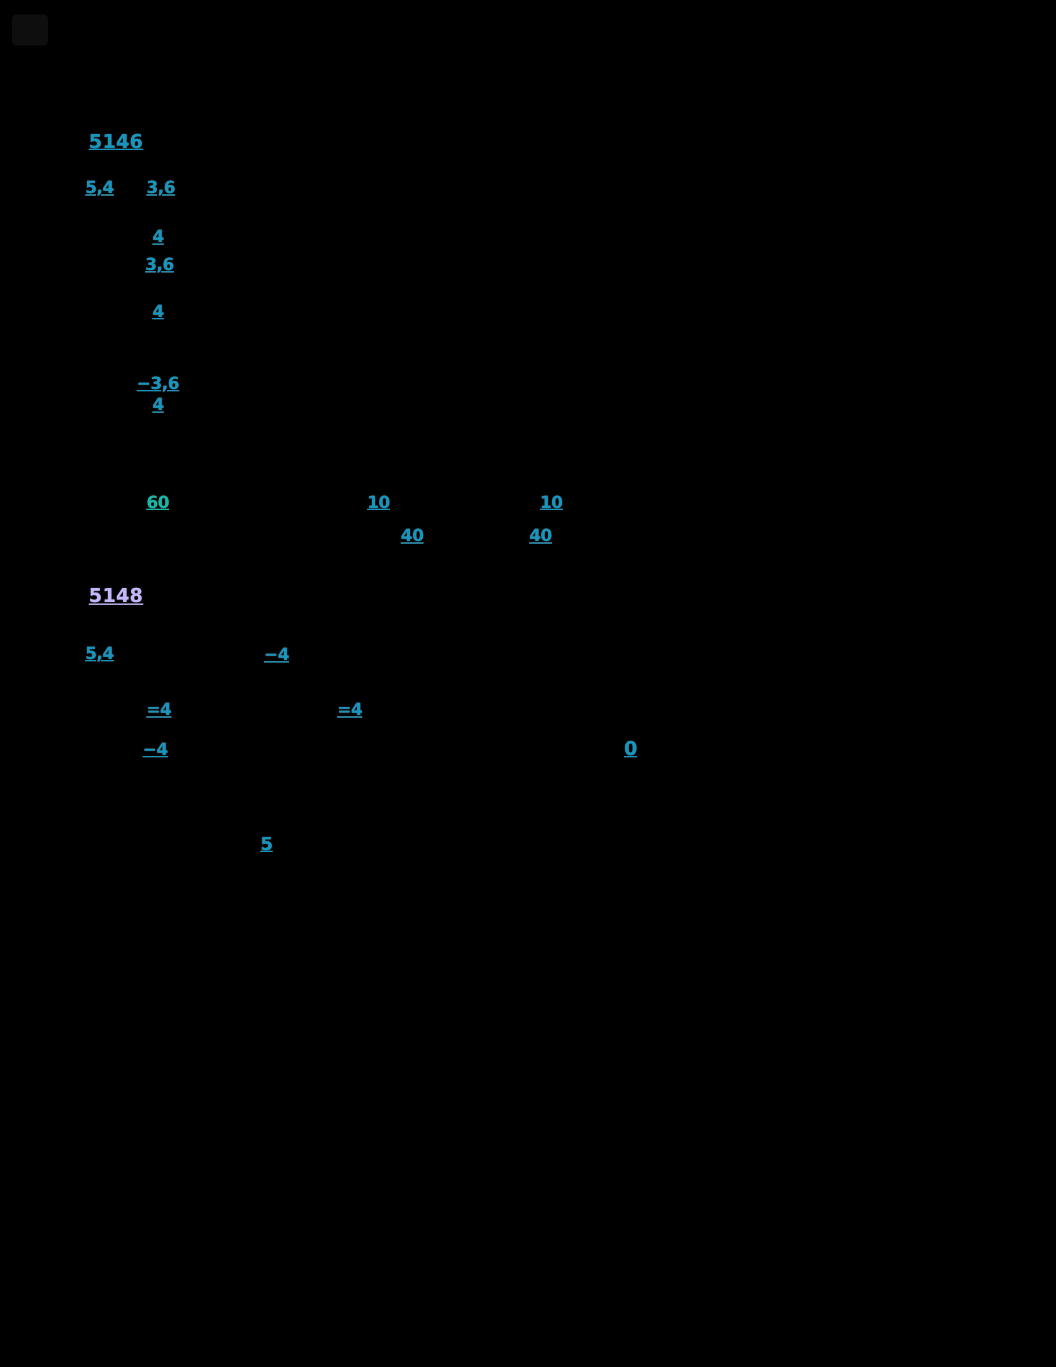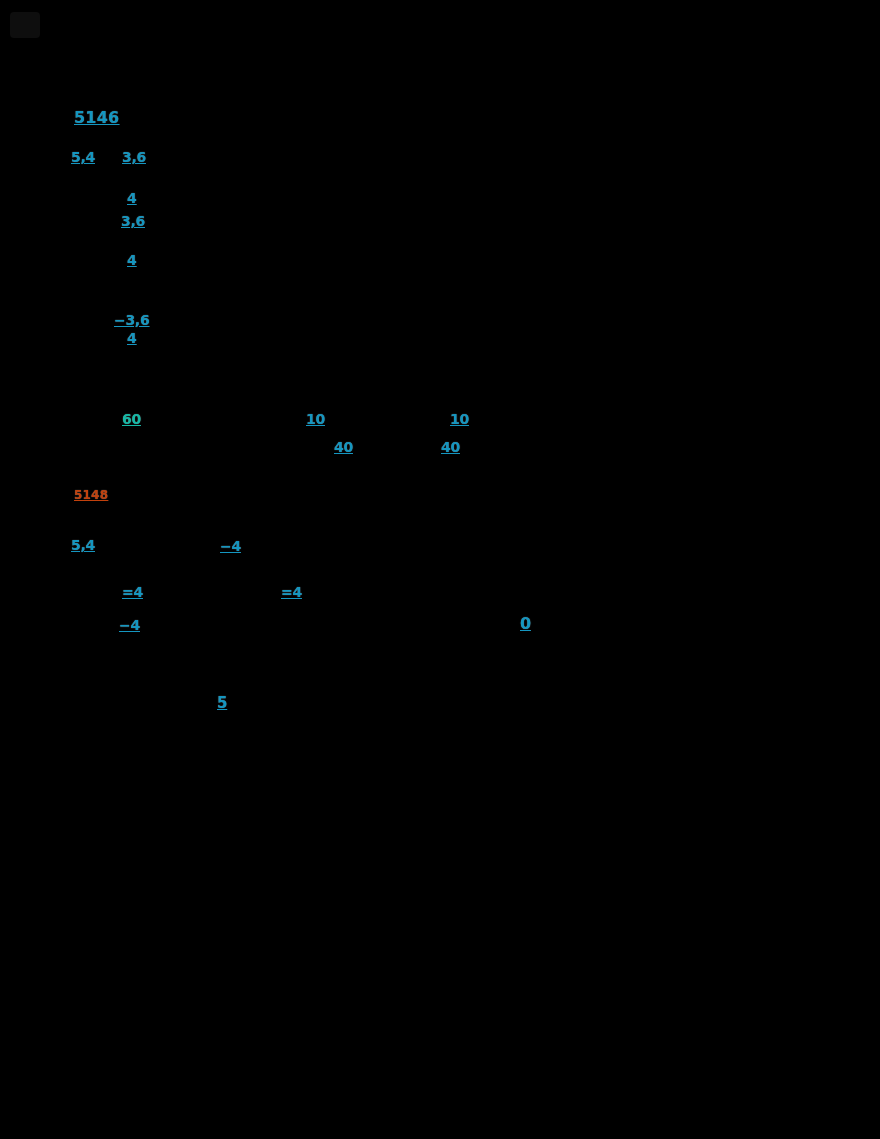--- a/index.html
+++ b/index.html
@@ -41,21 +41,21 @@
     <span class="token" style="left: 127px; top: 191px; font-size: 14px; color: rgb(20, 150, 192); text-shadow: rgb(122, 122, 122) 0px 0px 1px;">4</span>
     <span class="token" style="left: 121px; top: 214px; font-size: 14px; color: rgb(20, 150, 192); text-shadow: rgb(122, 122, 122) 0px 0px 1px;">3,6</span>
     <span class="token" style="left: 127px; top: 253px; font-size: 14px; color: rgb(20, 150, 192); text-shadow: rgb(122, 122, 122) 0px 0px 1px;">4</span>
     <span class="token" style="left: 114px; top: 288px; font-size: 14px; color: rgb(20, 150, 192); text-shadow: rgb(122, 122, 122) 0px 0px 1px; margin-top: 25px;">−3,6</span>
     <span class="token" style="left: 127px; top: 331px; font-size: 14px; color: rgb(20, 150, 192); text-shadow: rgb(122, 122, 122) 0px 0px 1px;">4</span>
     <span class="token" style="left: 122px; top: 412px; font-size: 14px; color: #14b8a6; text-shadow: rgb(122, 122, 122) 0px 0px 1px;">60</span>
     <span class="token" style="left: 306px; top: 412px; font-size: 14px; color: rgb(20, 150, 192); text-shadow: rgb(122, 122, 122) 0px 0px 1px;">10</span>
     <span class="token" style="left: 450px; top: 412px; font-size: 14px; color: rgb(20, 150, 192); text-shadow: rgb(122, 122, 122) 0px 0px 1px;">10</span>
     <span class="token" style="left: 334px; top: 440px; font-size: 14px; color: rgb(20, 150, 192); text-shadow: rgb(122, 122, 122) 0px 0px 1px;">40</span>
     <span class="token" style="left: 441px; top: 440px; font-size: 14px; color: rgb(20, 150, 192); text-shadow: rgb(122, 122, 122) 0px 0px 1px;">40</span>
-    <span class="token section" style="left: 74px; top: 489px; font-size: 12px; color: #c2410c; text-shadow: rgb(122, 122, 122) 0px 0px 1px;">5148</span>
+    <span class="token section" style="left: 74px; top: 489px; font-size: 16px; color: #c4b5fd; text-shadow: rgb(122, 122, 122) 0px 0px 1px;">5148</span>
     <span class="token" style="left: 71px; top: 538px; font-size: 14px; color: rgb(20, 150, 192); text-shadow: rgb(122, 122, 122) 0px 0px 1px;">5,4</span>
     <span class="token" style="left: 220px; top: 539px; font-size: 14px; color: rgb(20, 150, 192); text-shadow: rgb(122, 122, 122) 0px 0px 1px;">−4</span>
     <span class="token" style="left: 122px; top: 585px; font-size: 14px; color: rgb(20, 150, 192); text-shadow: rgb(122, 122, 122) 0px 0px 1px;">=4</span>
     <span class="token" style="left: 281px; top: 585px; font-size: 14px; color: rgb(20, 150, 192); text-shadow: rgb(122, 122, 122) 0px 0px 1px;">=4</span>
     <span class="token" style="left: 119px; top: 618px; font-size: 14px; color: rgb(20, 150, 192); text-shadow: rgb(122, 122, 122) 0px 0px 1px;">−4</span>
     <span class="token" style="left: 520px; top: 616px; font-size: 16px; color: rgb(20, 150, 192); text-shadow: rgb(122, 122, 122) 0px 0px 1px;">0</span>
     <span class="token" style="left: 217px; top: 696px; font-size: 15px; color: rgb(20, 150, 192); text-shadow: rgb(122, 122, 122) 0px 0px 1px;">5</span>
   </div>
 
 </body></html>

